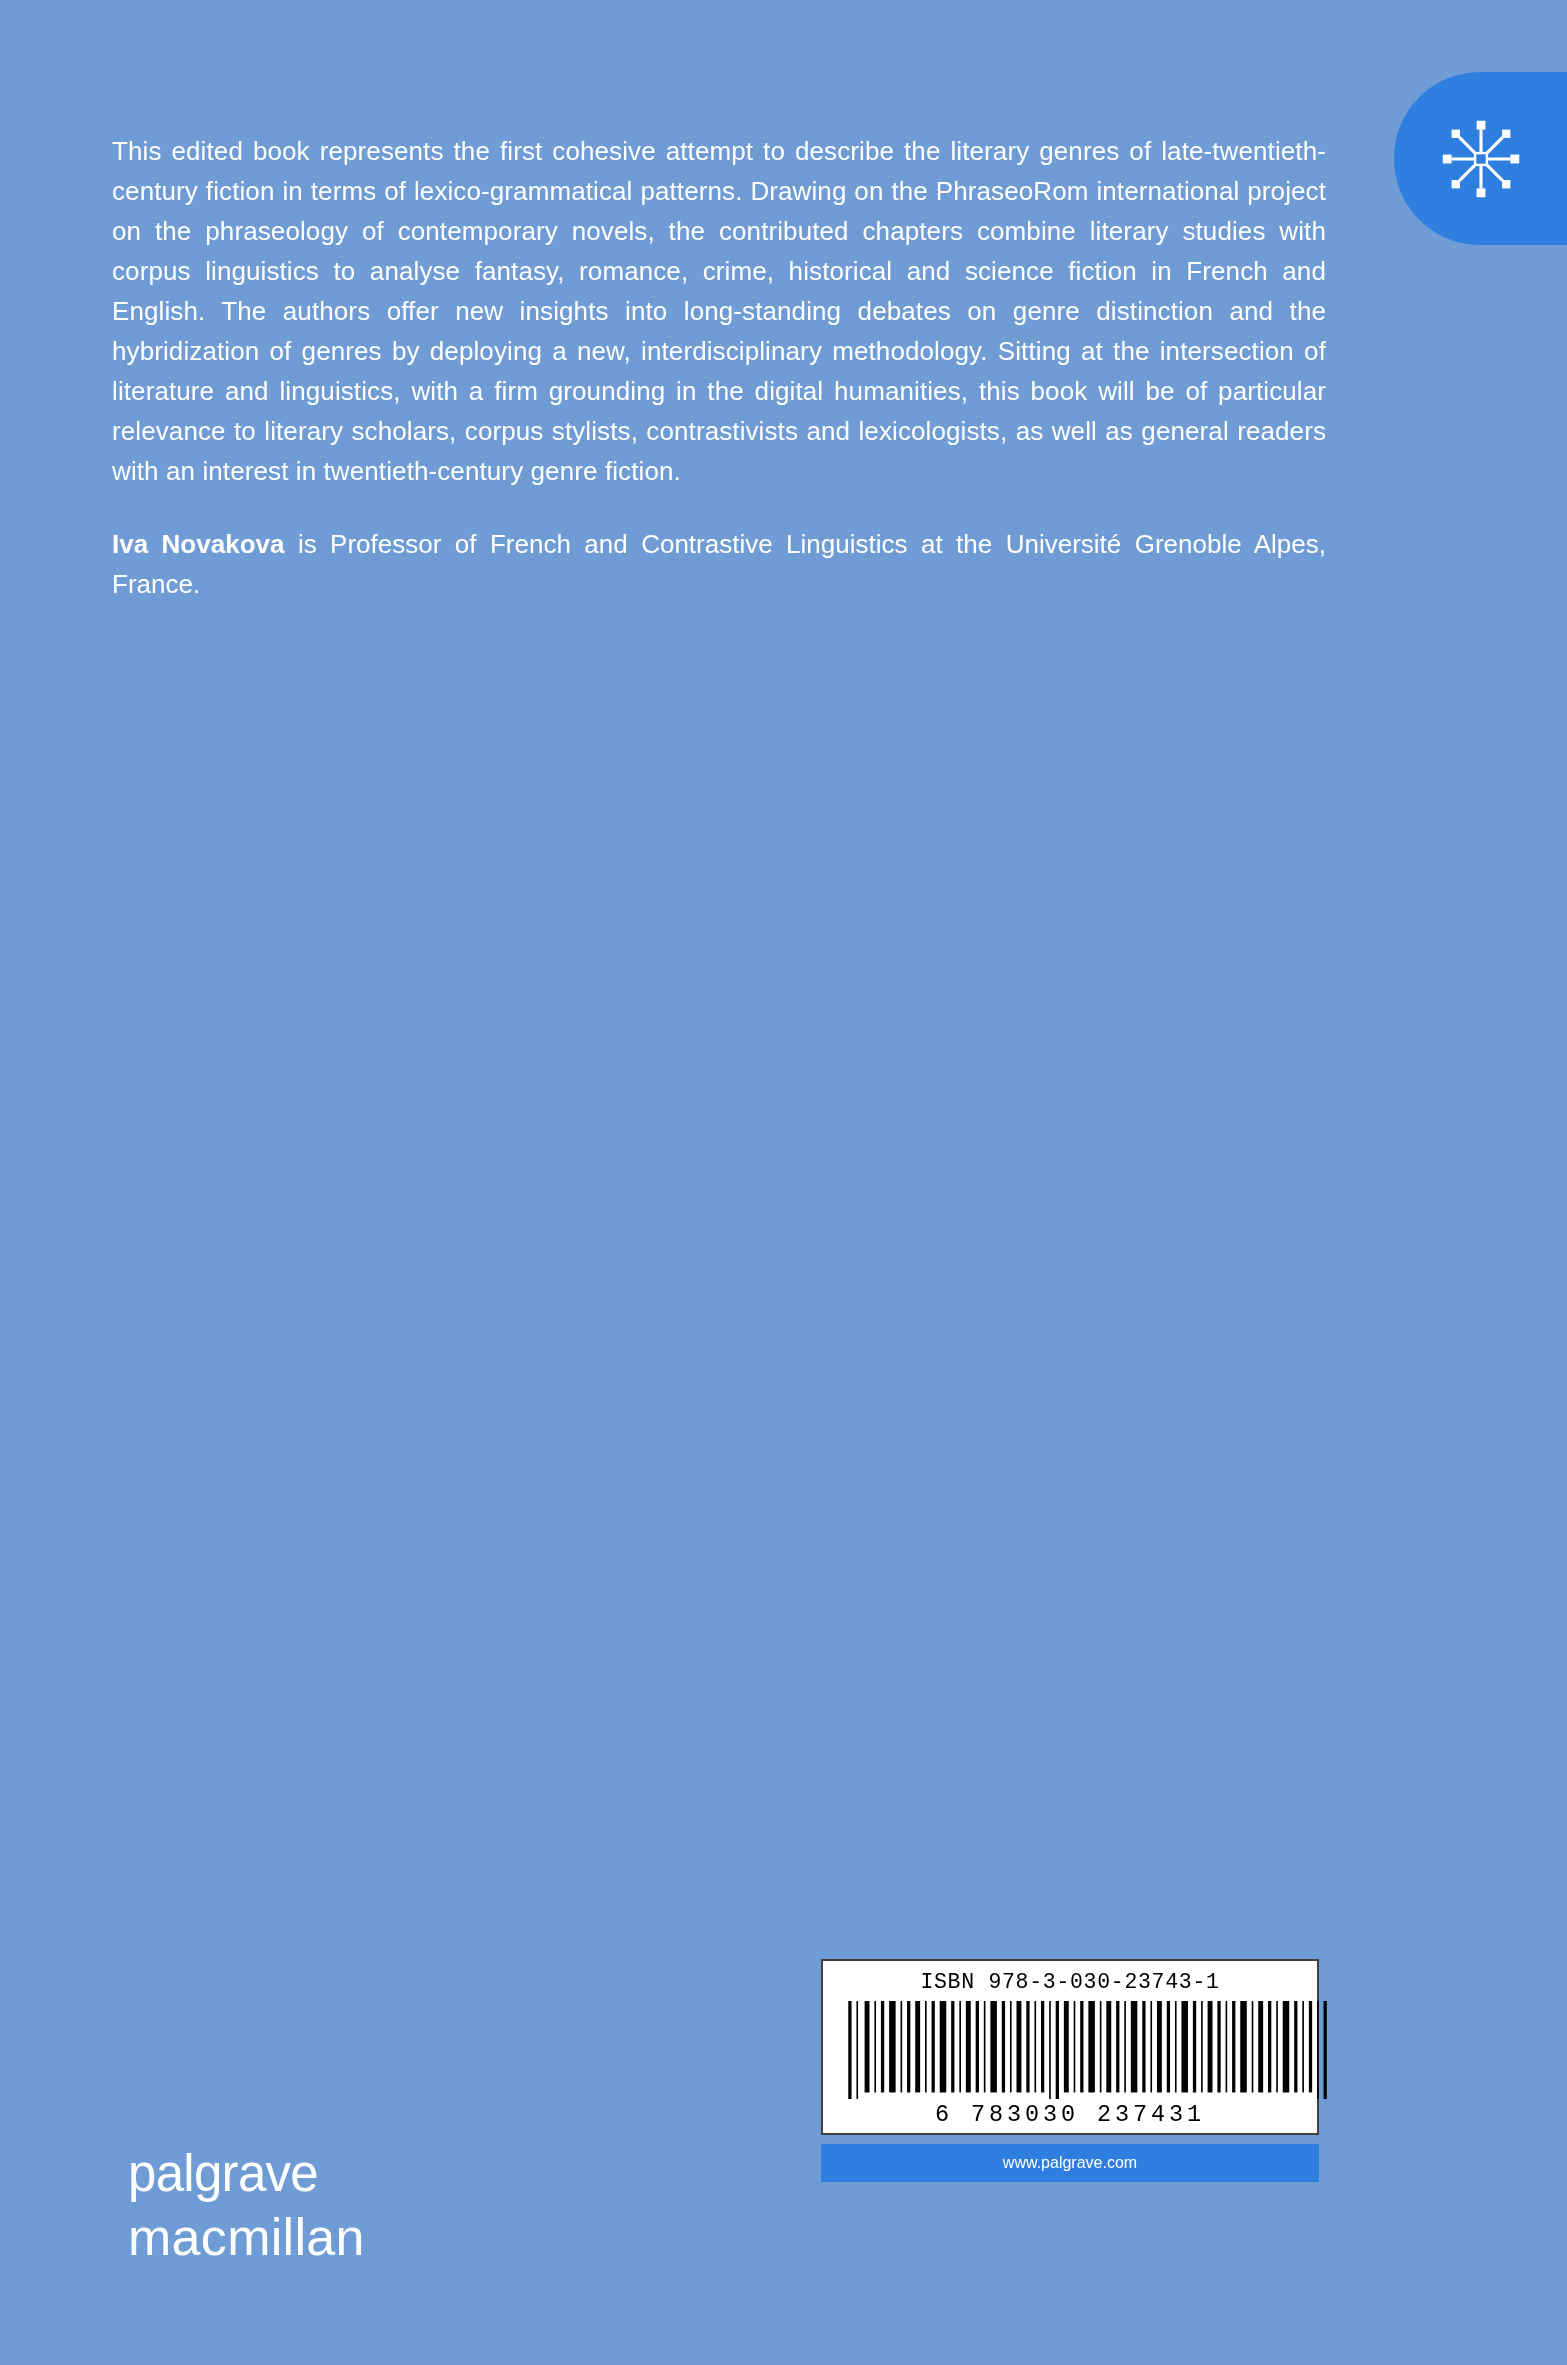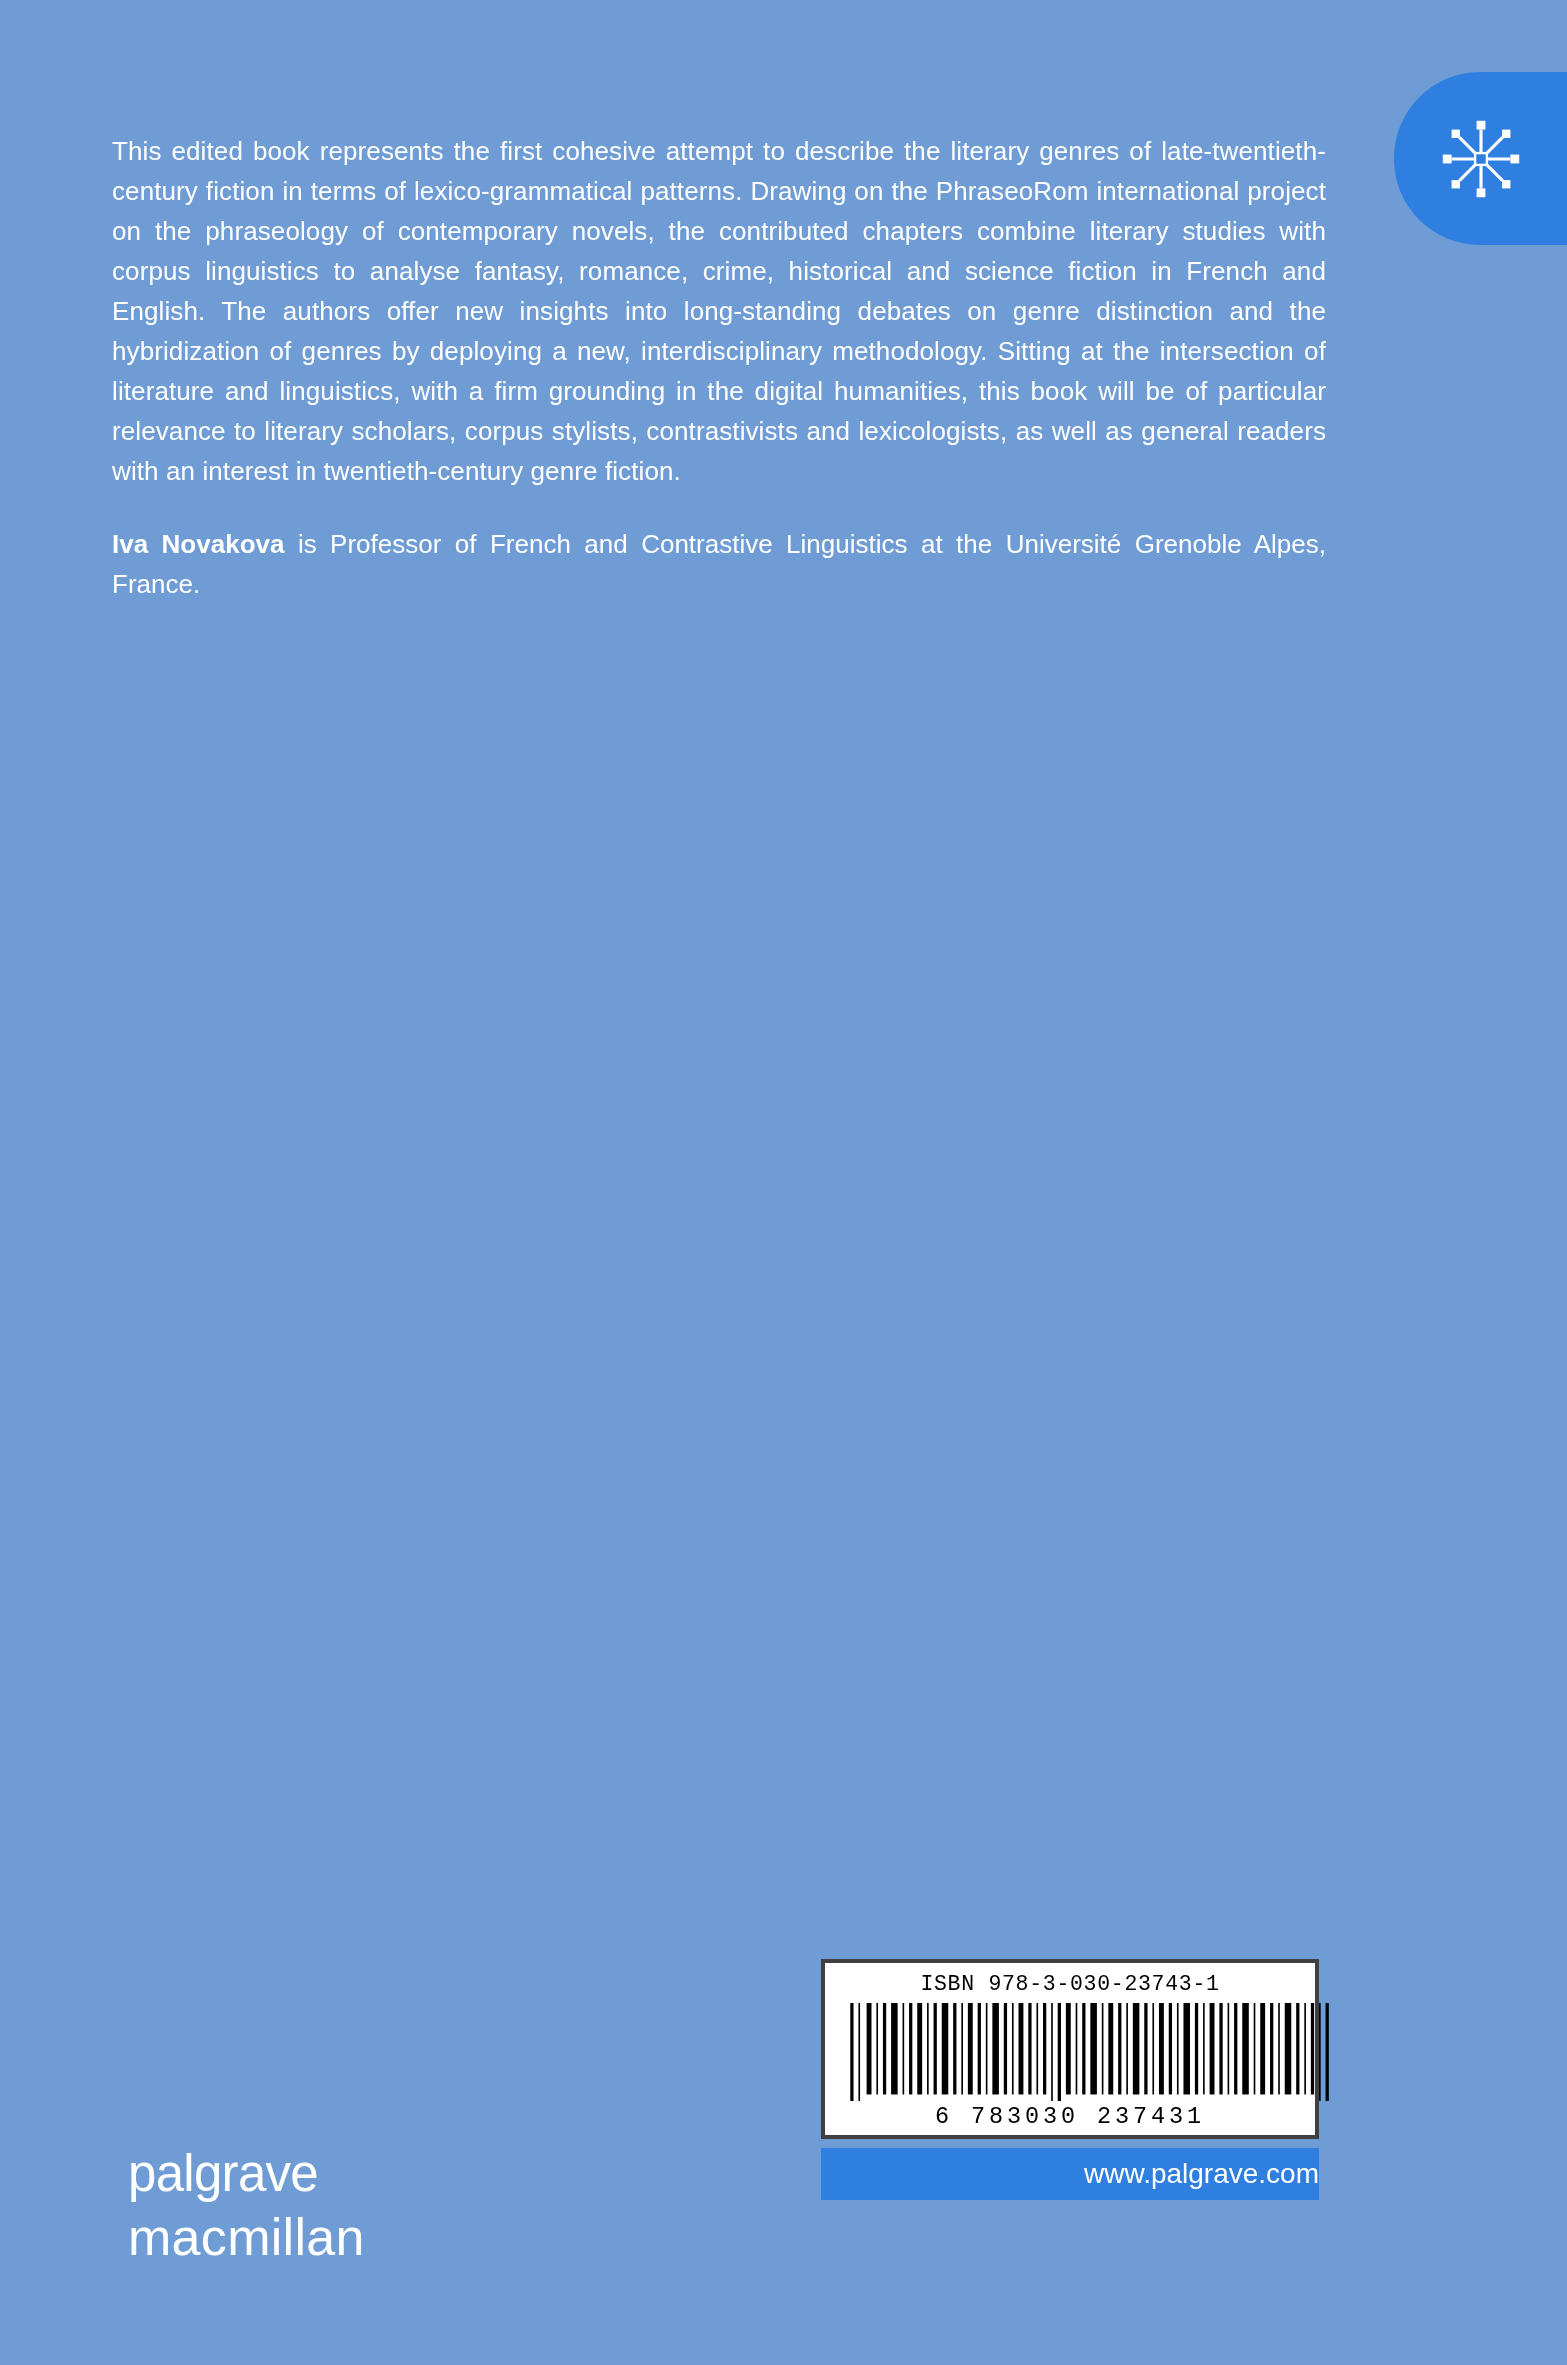--- a/index.html
+++ b/index.html
@@ -59,21 +59,21 @@
 
   
   .barcode-block {
     position: absolute;
     left: 821px;
     top: 1959px;
     width: 498px;
   }
   .barcode-card {
     background: #ffffff;
-    border: 4px solid #404040;
+    border: 2px solid #404040;
     box-sizing: border-box;
     padding: 9.1px 7.8px 5.2px 7.8px;
   }
   .isbn-text {
     color: #000000;
     font-family: "Liberation Mono", monospace;
     font-size: 21.5px;
     letter-spacing: 0.7px;
     text-align: center;
     margin-bottom: 6.5px;
@@ -89,22 +89,22 @@
     font-family: "Liberation Mono", monospace;
     font-size: 23.5px;
     letter-spacing: 3.9px;
     text-align: center;
     margin-top: 2.6px;
     white-space: nowrap;
   }
   .web-bar {
     background: #2f7fe0;
     color: #ffffff;
-    text-align: right;
-    font-size: 28px;
+    text-align: center;
+    font-size: 16px;
     padding: 9.1px 0 10.4px 0;
     margin-top: 9.1px;
   }
 
   
   .publisher {
     position: absolute;
     left: 128px;
     top: 2148px;
     line-height: 1.0;

